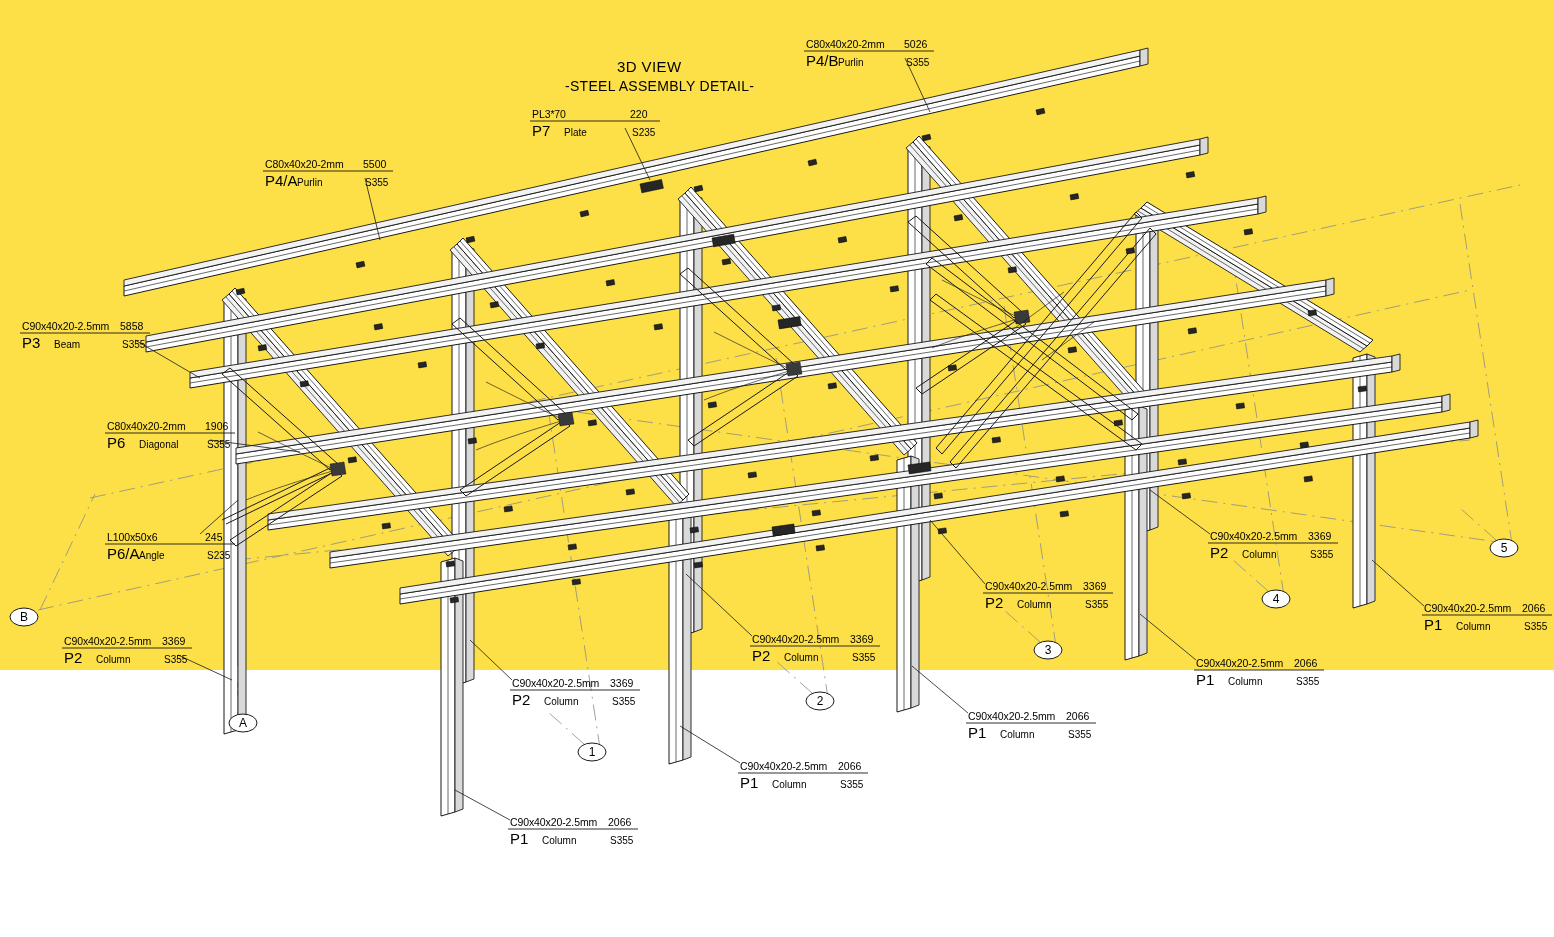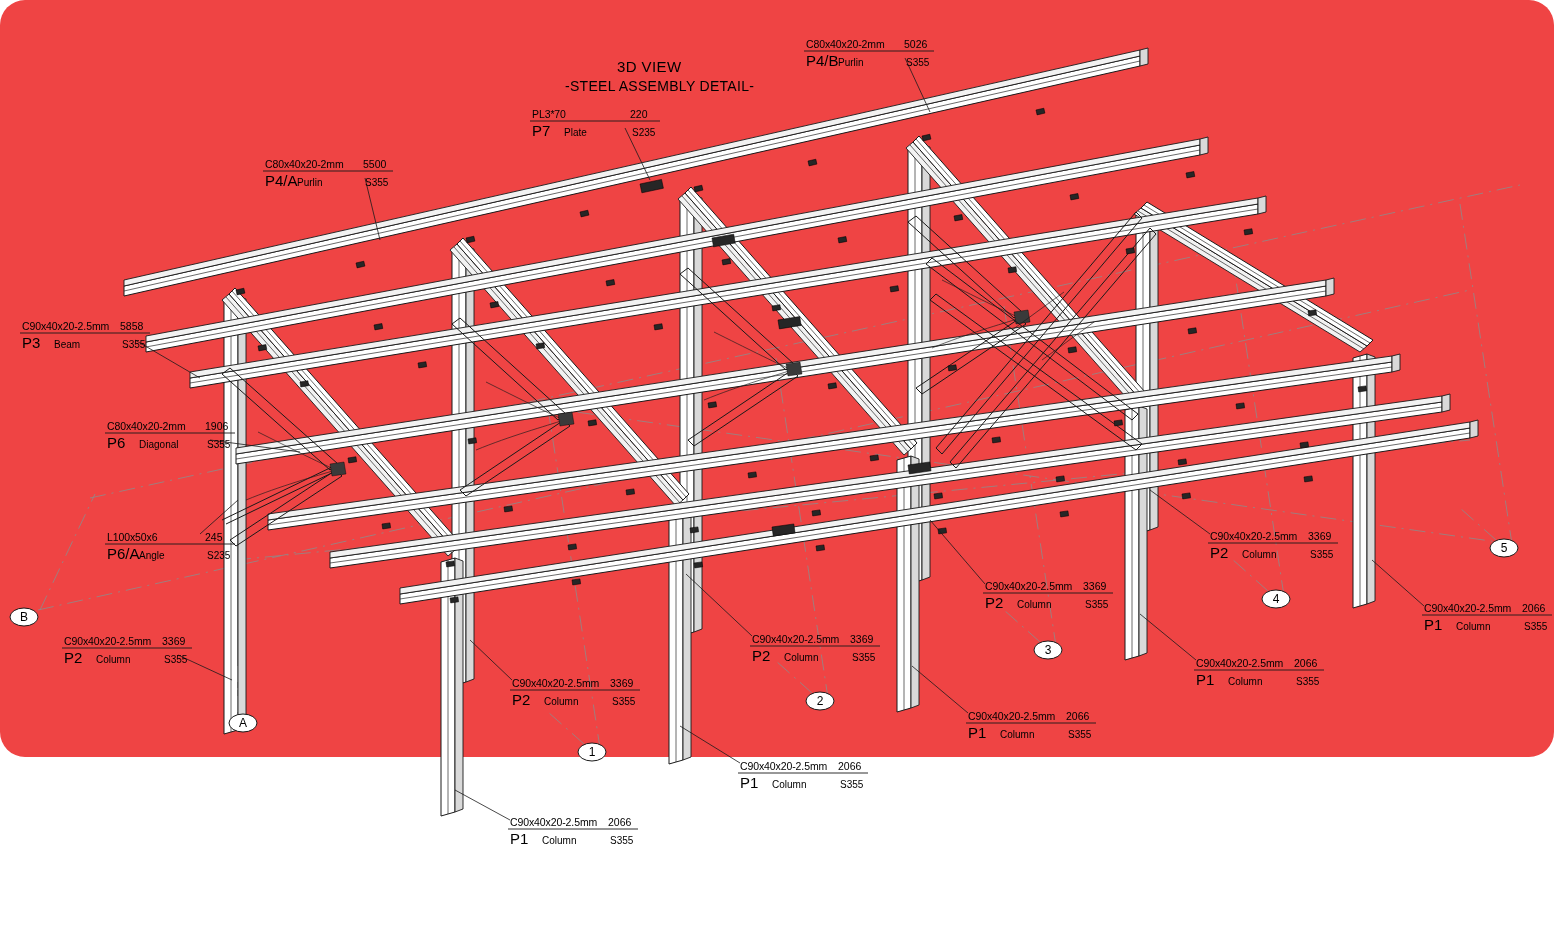--- a/index.html
+++ b/index.html
@@ -1,19 +1,19 @@
 <!DOCTYPE html>
 <html><head>
 <meta charset="utf-8">
 <title>3D VIEW - STEEL ASSEMBLY DETAIL</title>
 <style>
   html,body{margin:0;padding:0;background:#ffffff;}
   body{width:1554px;height:937px;overflow:hidden;
        font-family:"Liberation Sans", sans-serif;color:#000;}
-  #sheet{position:relative;width:1554px;height:757px;background:#ef4444;border-radius:25px;}
+  #sheet{position:relative;width:1554px;height:670px;background:#fde047;}
   svg#drawing{position:absolute;left:0;top:0;width:1554px;height:937px;}
   .ttl{font-family:"Liberation Sans", sans-serif;fill:#000;}
 
   
   .title-main{font-size:15px;letter-spacing:.4px;}
   .title-sub{font-size:14px;letter-spacing:.3px;}
 
   
   .tag-spec{font-size:10.5px;letter-spacing:-0.1px;}
   .tag-dim{font-size:10.5px;}

